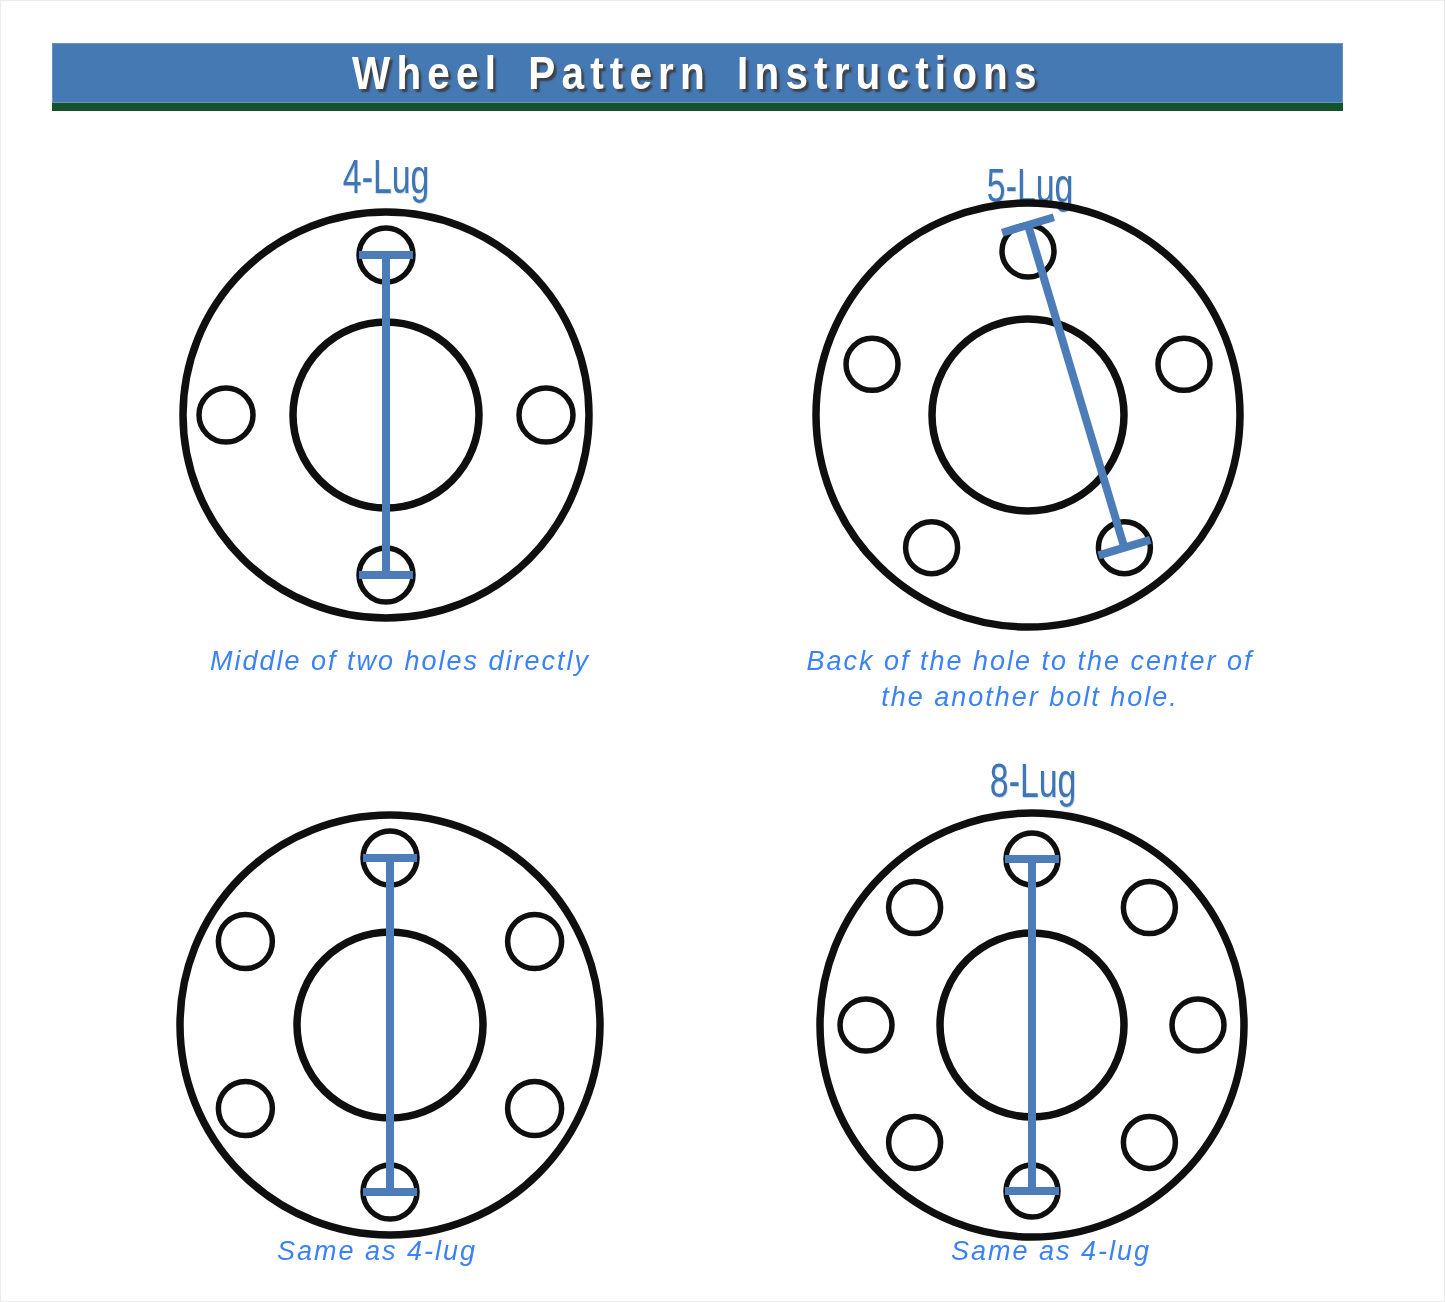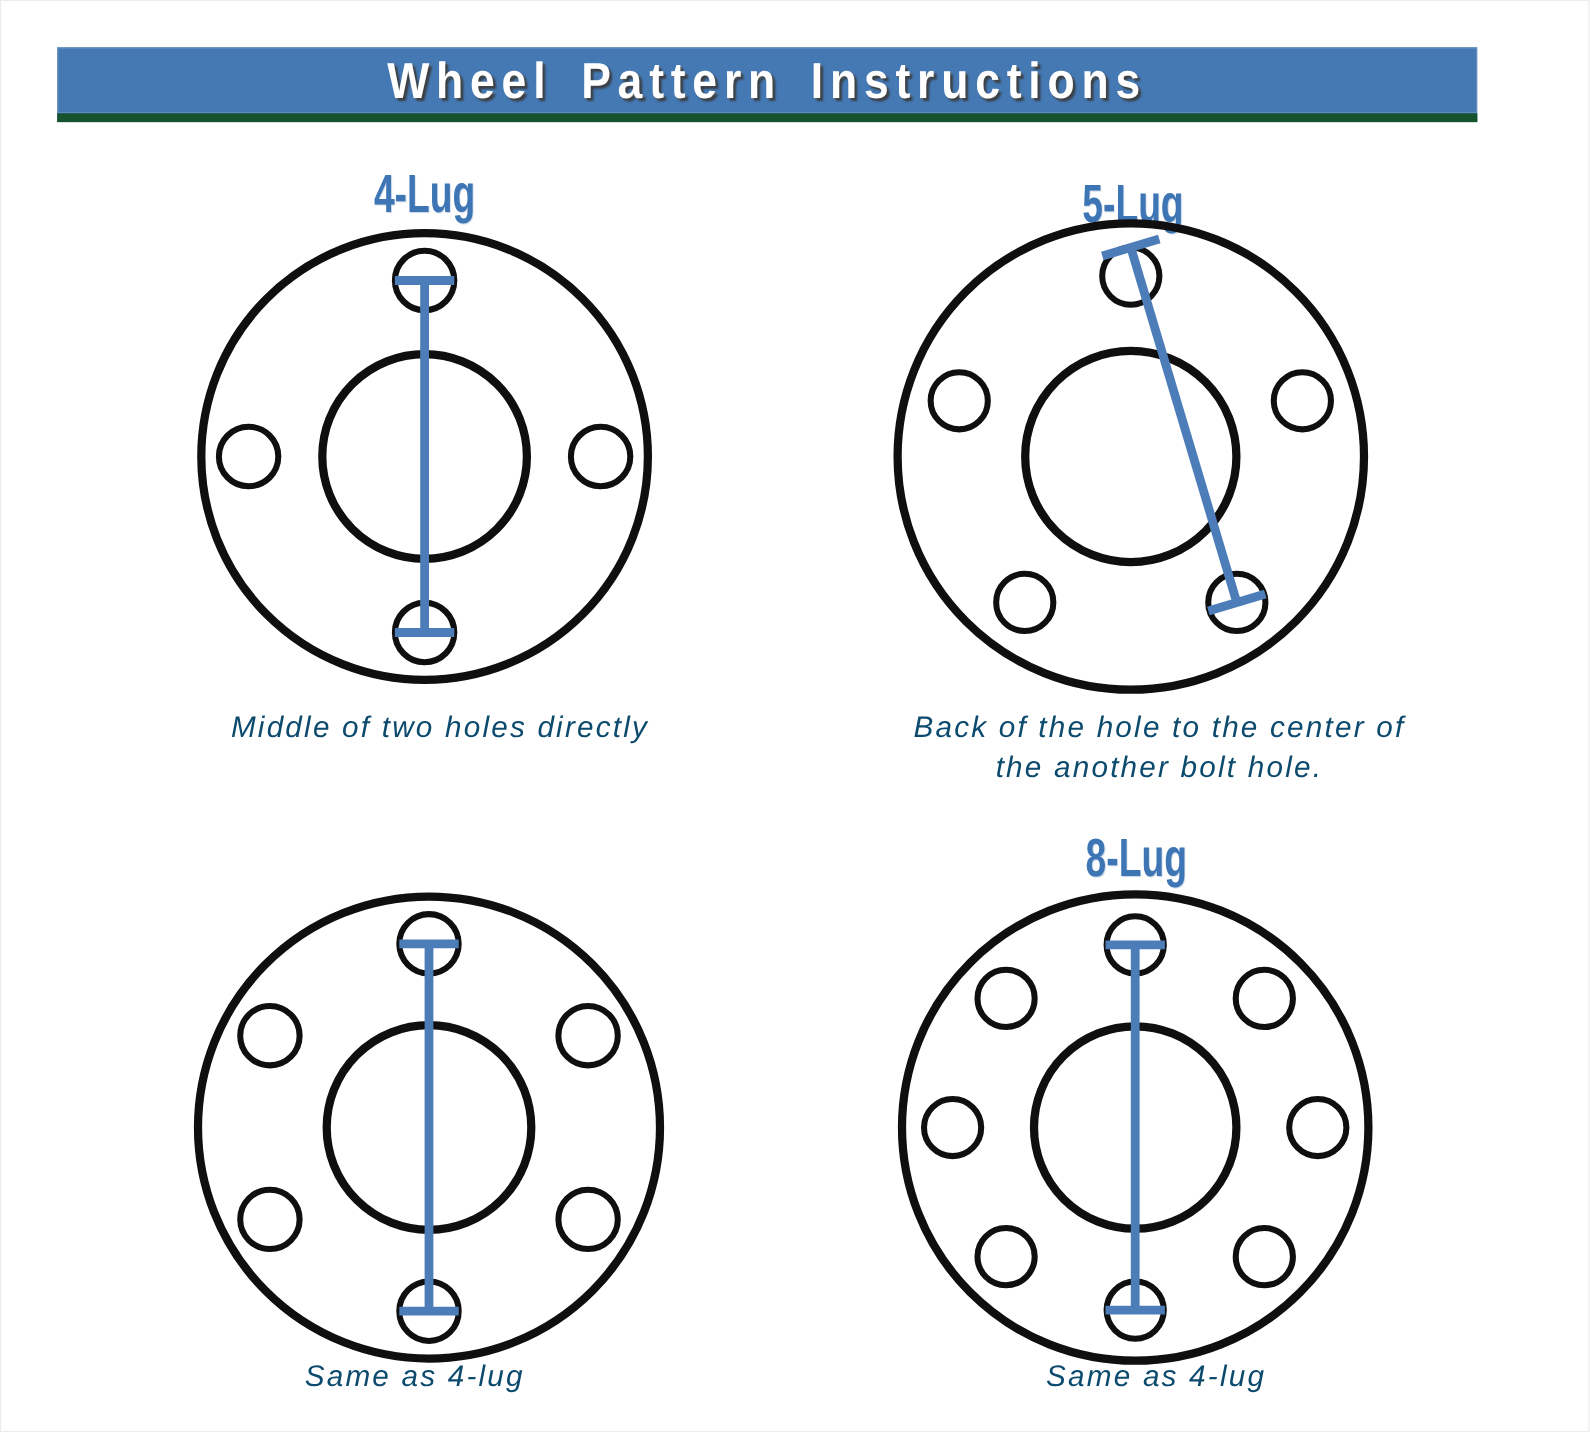--- a/index.html
+++ b/index.html
@@ -35,21 +35,21 @@
     word-spacing: 10px;
     white-space: nowrap;
     text-shadow: 3px 3px 2px rgba(55,55,55,0.85), 1px 1px 0 #777777;
   }
 
   
   .lug-label {
     position: absolute;
     width: 320px;
     text-align: center;
-    font-weight: bold;
+    font-weight: normal;
     font-size: 47px;
     line-height: 48px;
     color: #3e76b5;
     white-space: nowrap;
   }
   .lug-label > span {
     display: inline-block;
     transform: scale(0.72, 1.04);
     text-shadow: 1px 1px 1px rgba(120,150,190,0.4);
   }
@@ -66,25 +66,25 @@
   #svg-3 { left: 814px; top: 807px; }
 
   
   .caption {
     position: absolute;
     text-align: center;
     font-style: italic;
     font-size: 27px;
     line-height: 36px;
     letter-spacing: 2px;
-    color: #0c4a6e;
+    color: #3b82f6;
     white-space: nowrap;
   }
   #caption-0 { left: 110px;  top: 643px;  width: 580px; }
-  #caption-1 { left: 754px;  top: 643px;  width: 600px; text-align: center; }
+  #caption-1 { left: 730px;  top: 643px;  width: 600px; text-align: center; }
   #caption-2 { left: 177px;  top: 1233px; width: 400px; }
   #caption-3 { left: 851px;  top: 1233px; width: 400px; }
 </style>
 </head>
 <body>
 
 <div class="canvas">
 
   <div class="banner">
     <span class="banner-title">Wheel Pattern Instructions</span>

